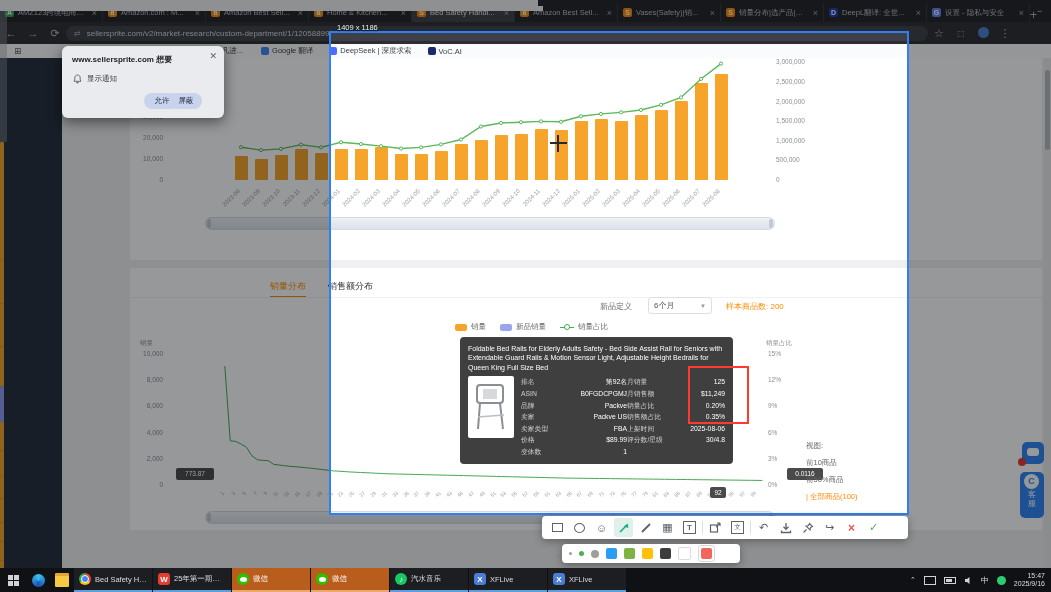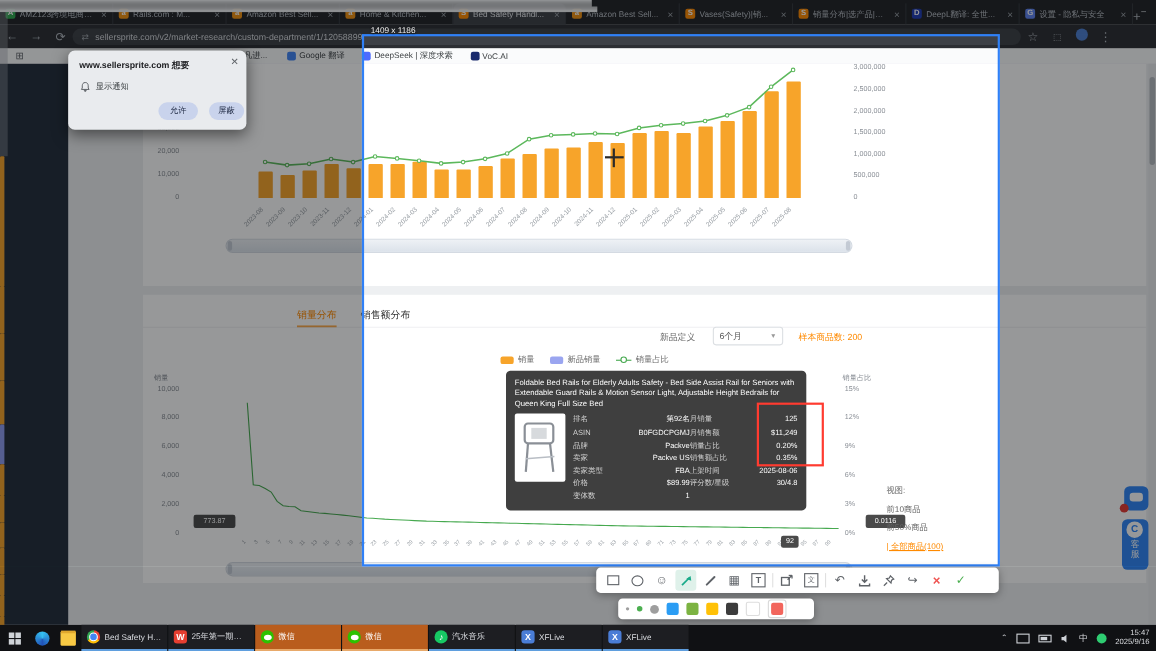--- a/index.html
+++ b/index.html
@@ -98,21 +98,21 @@
   <div id="tabstrip" class="abs">
     <div style="width:6px"></div>
     <div class="tabs" id="tabs" style="display:flex;align-items:flex-end;">
         <div class="tab">
           <span class="fav" style="background:#2fa84f">A</span>
           <span class="lbl">AMZ123跨境电商导航</span>
           <span class="x">×</span>
         </div>
         <div class="tab">
           <span class="fav" style="background:#f29111">a</span>
-          <span class="lbl">Rails.com : M...</span>
+          <span class="lbl">Amazon.com : M...</span>
           <span class="x">×</span>
         </div>
         <div class="tab">
           <span class="fav" style="background:#f29111">a</span>
           <span class="lbl">Amazon Best Sell...</span>
           <span class="x">×</span>
         </div>
         <div class="tab">
           <span class="fav" style="background:#f29111">a</span>
           <span class="lbl">Home &amp; Kitchen...</span>
@@ -419,21 +419,21 @@
         </span>
         <span>销量占比</span>
       </span>
     </div>
 
   <div class="abs" style="left:806px;top:437px;z-index:5;font-size:7.5px;color:#666;line-height:17px;">
     <div>视图:</div>
     <div id="viewOpts">
         <div>前10商品</div>
         <div>前50%商品</div>
-        <div style="color: rgb(255, 138, 0); text-decoration: underline;">| 全部商品(100)</div>
+        <div style="color: rgb(255, 138, 0);">| 全部商品(100)</div>
       </div>
   </div>
 
   <div id="tooltip" class="abs">
     <div id="tt-title">Foldable Bed Rails for Elderly Adults Safety - Bed Side Assist Rail for Seniors with Extendable Guard Rails &amp; Motion Sensor Light, Adjustable Height Bedrails for Queen King Full Size Bed</div>
     <div id="tt-body">
       <div id="tt-img">
         <svg width="36" height="52" viewBox="0 0 36 52">
           <rect x="4" y="4" width="26" height="18" rx="3" fill="none" stroke="#8a8f96" stroke-width="2"></rect>
           <line x1="7" y1="22" x2="5" y2="48" stroke="#8a8f96" stroke-width="2"></line>
@@ -513,21 +513,21 @@
   <div id="popup" class="abs">
     <div class="ttl">www.sellersprite.com 想要</div>
     <div class="close">✕</div>
     <div class="perm">
       <svg width="9" height="10" viewBox="0 0 9 10">
         <path d="M4.5 1 C2.6 1 1.8 2.4 1.8 4 L1.8 6 L1 7.3 L8 7.3 L7.2 6 L7.2 4 C7.2 2.4 6.4 1 4.5 1 Z M3.6 8.2 A0.9 0.9 0 0 0 5.4 8.2 Z" fill="none" stroke="#5f6368" stroke-width="0.9"></path>
       </svg>
       <span>显示通知</span>
     </div>
     <div class="pbtn" style="left:82px;width:36px;">允许</div>
-    <div class="pbtn" style="left:128px;width:32px;">屏蔽</div>
+    <div class="pbtn" style="left:108px;width:32px;">屏蔽</div>
   </div>
 
   <div id="atoolbar" class="abs">
     <div class="ti">
         <span style="display:block;width:9px;height:7px;border:1.3px solid #5f6368;"></span>
       </div>
     <div class="ti">
         <span style="display:block;width:9px;height:8px;border:1.3px solid #5f6368;border-radius:50%;"></span>
       </div>
     <div class="ti">☺</div>

